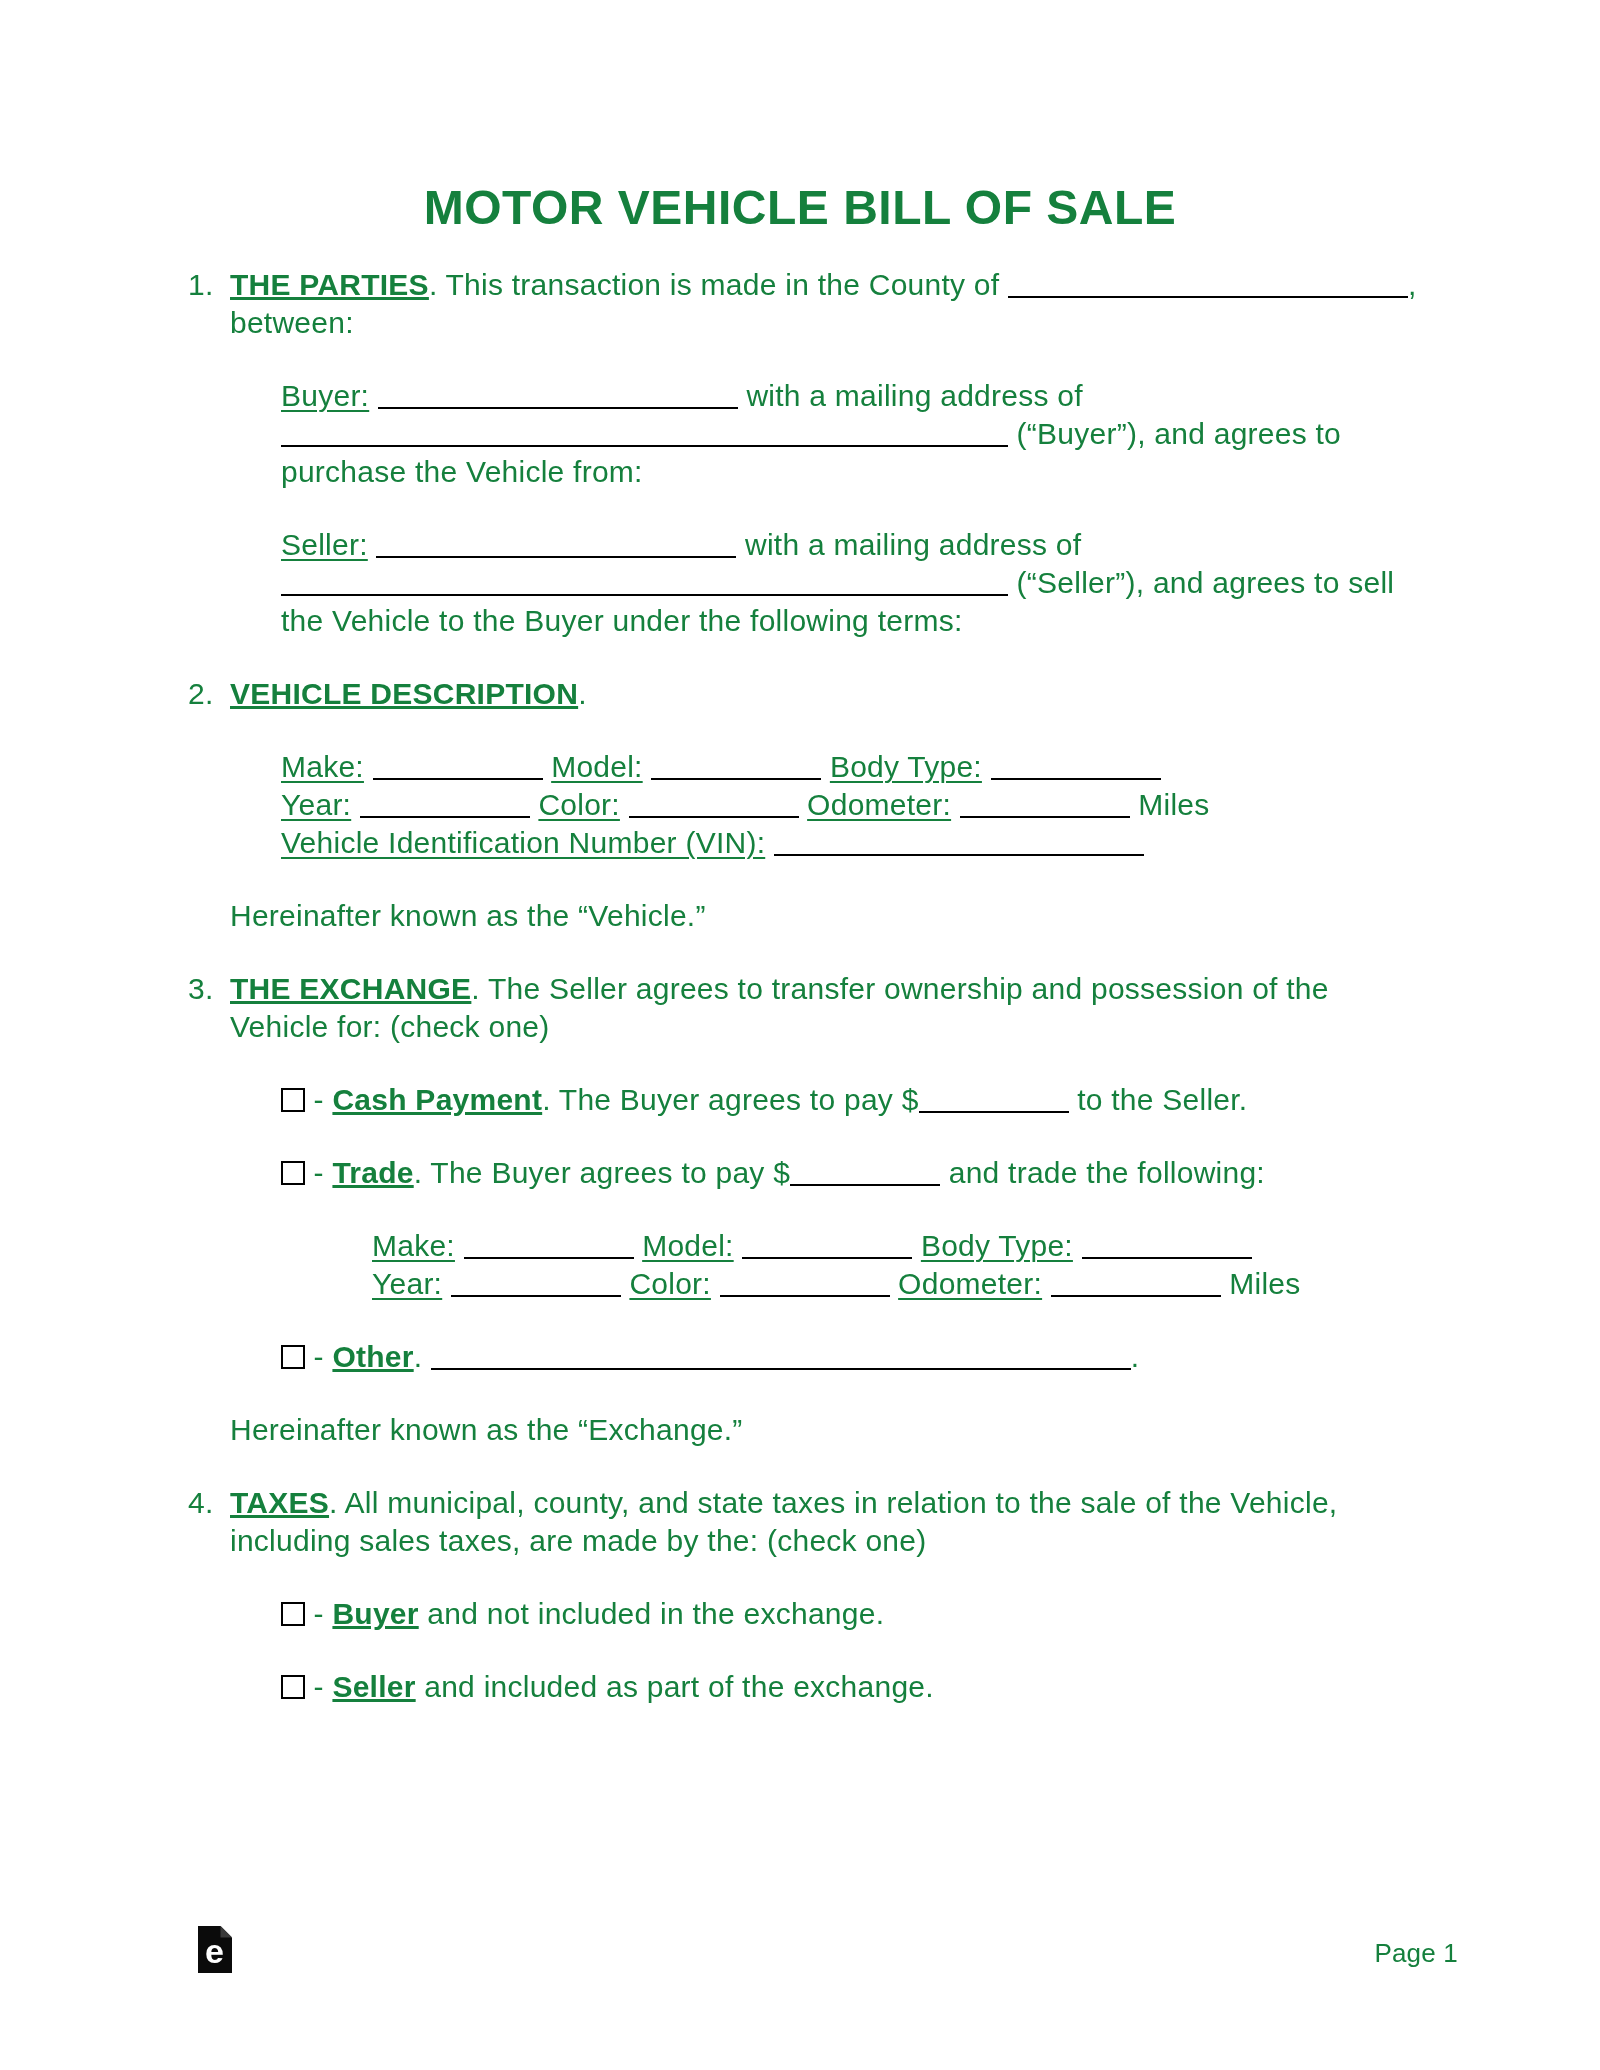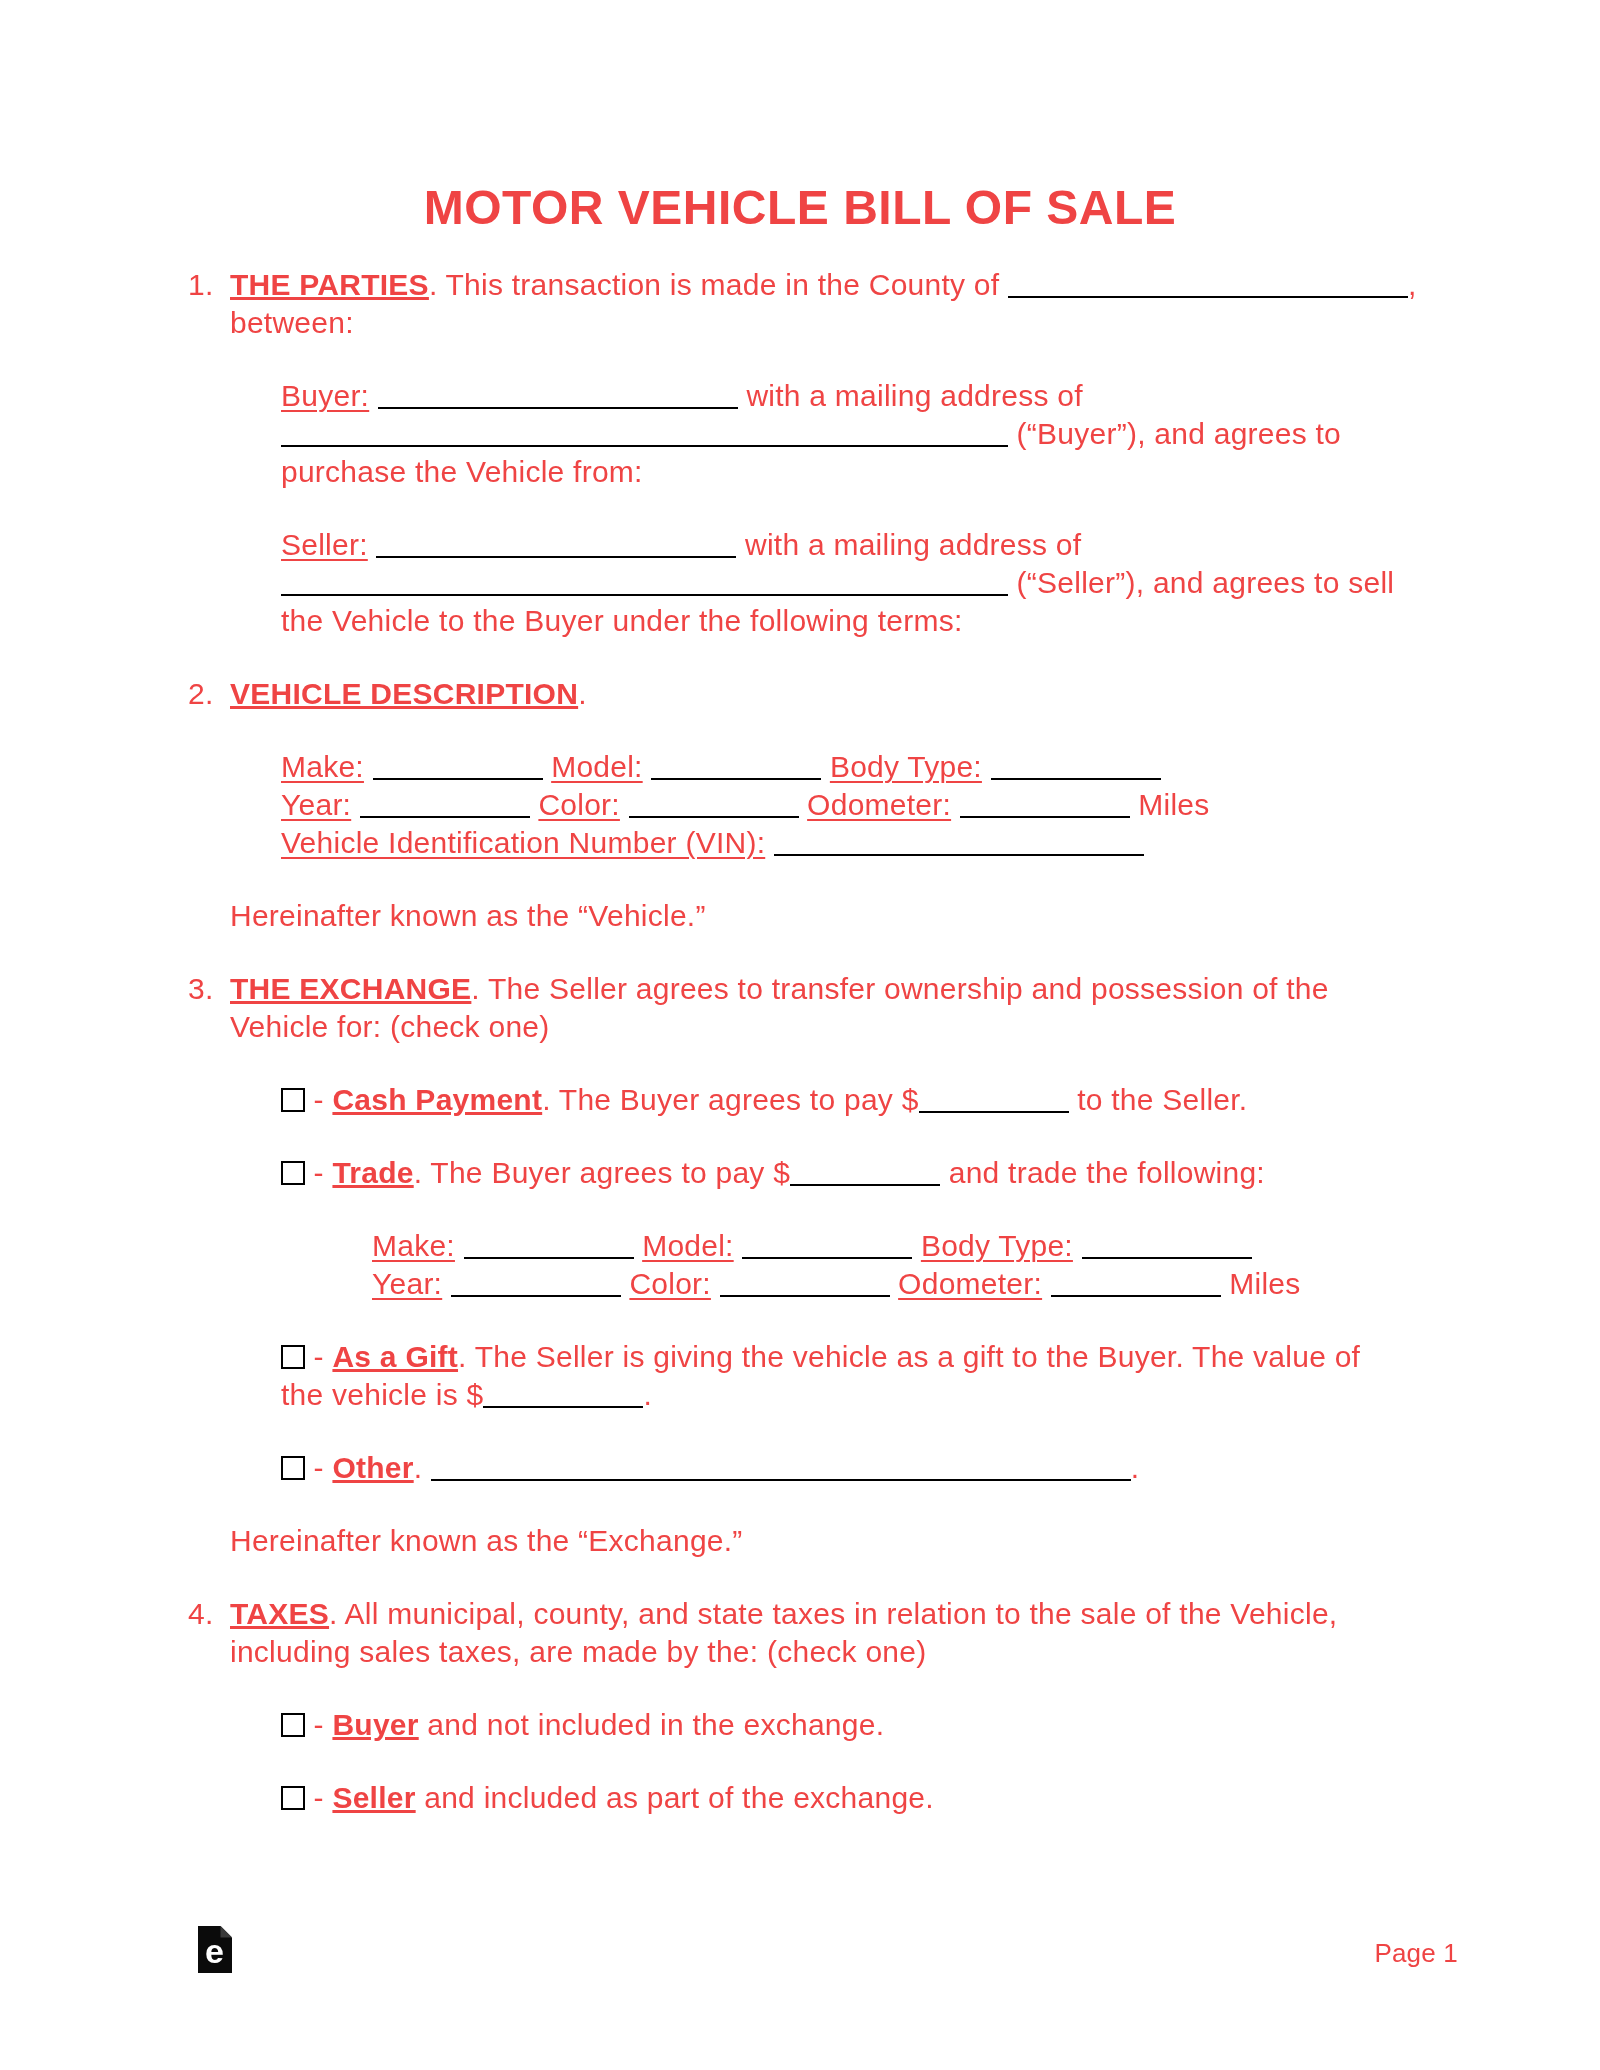--- a/index.html
+++ b/index.html
@@ -1,19 +1,19 @@
 <!DOCTYPE html>
 <html><head>
 <meta charset="utf-8">
 <style>
   html,body { margin:0; padding:0; background:#ffffff; }
   .page {
     position:relative; width:1600px; height:2070px; background:#ffffff;
     font-family:"Liberation Sans","DejaVu Sans",sans-serif;
-    font-size:30px; line-height:38px; letter-spacing:0.25px; color:#ef4444;
+    font-size:30px; line-height:38px; letter-spacing:0.25px; color:#15803d;
     overflow:hidden;
     border-radius:29px;
   }
   .title {
     position:absolute; top:180px; left:0; right:0; text-align:center;
     font-size:48px; line-height:56px; font-weight:bold; letter-spacing:0.5px;
   }
   .content { position:absolute; top:266px; left:230px; width:1240px; }
   .block { position:relative; margin-bottom:35px; }
   .block.ind0 { margin-left:0; }
@@ -80,24 +80,20 @@
         <div class="line"><span class="checkbox"></span><span class=""> - </span><span class="b ">Cash Payment</span><span class="">. The Buyer agrees to pay $</span><span class="blank" style="width: 150px;"></span><span class=""> to the Seller.</span></div>
       </div>
       <div class="block ind1">
         <div class="line"><span class="checkbox"></span><span class=""> - </span><span class="b ">Trade</span><span class="">. The Buyer agrees to pay $</span><span class="blank" style="width: 150px;"></span><span class=""> and trade the following:</span></div>
       </div>
       <div class="block ind2">
         <div class="line"><span class="u">Make:</span><span class=""> </span><span class="blank" style="width: 170px;"></span><span class=""> </span><span class="u">Model:</span><span class=""> </span><span class="blank" style="width: 170px;"></span><span class=""> </span><span class="u">Body Type:</span><span class=""> </span><span class="blank" style="width: 170px;"></span></div>
         <div class="line"><span class="u">Year:</span><span class=""> </span><span class="blank" style="width: 170px;"></span><span class=""> </span><span class="u">Color:</span><span class=""> </span><span class="blank" style="width: 170px;"></span><span class=""> </span><span class="u">Odometer:</span><span class=""> </span><span class="blank" style="width: 170px;"></span><span class=""> Miles</span></div>
       </div>
       <div class="block ind1">
-        <div class="line"><span class="checkbox"></span><span class=""> - </span><span class="b ">As a Gift</span><span class="">. The Seller is giving the vehicle as a gift to the Buyer. The value of</span></div>
-        <div class="line"><span class="">the vehicle is $</span><span class="blank" style="width: 160px;"></span><span class="">.</span></div>
-      </div>
-      <div class="block ind1">
         <div class="line"><span class="checkbox"></span><span class=""> - </span><span class="b ">Other</span><span class="">. </span><span class="blank" style="width: 700px;"></span><span class="">.</span></div>
       </div>
       <div class="block ind0">
         <div class="line"><span class="">Hereinafter known as the “Exchange.”</span></div>
       </div>
       <div class="block ind0">
         <span class="num">4.</span>
         <div class="line"><span class="b ">TAXES</span><span class="">. All municipal, county, and state taxes in relation to the sale of the Vehicle,</span></div>
         <div class="line"><span class="">including sales taxes, are made by the: (check one)</span></div>
       </div>

